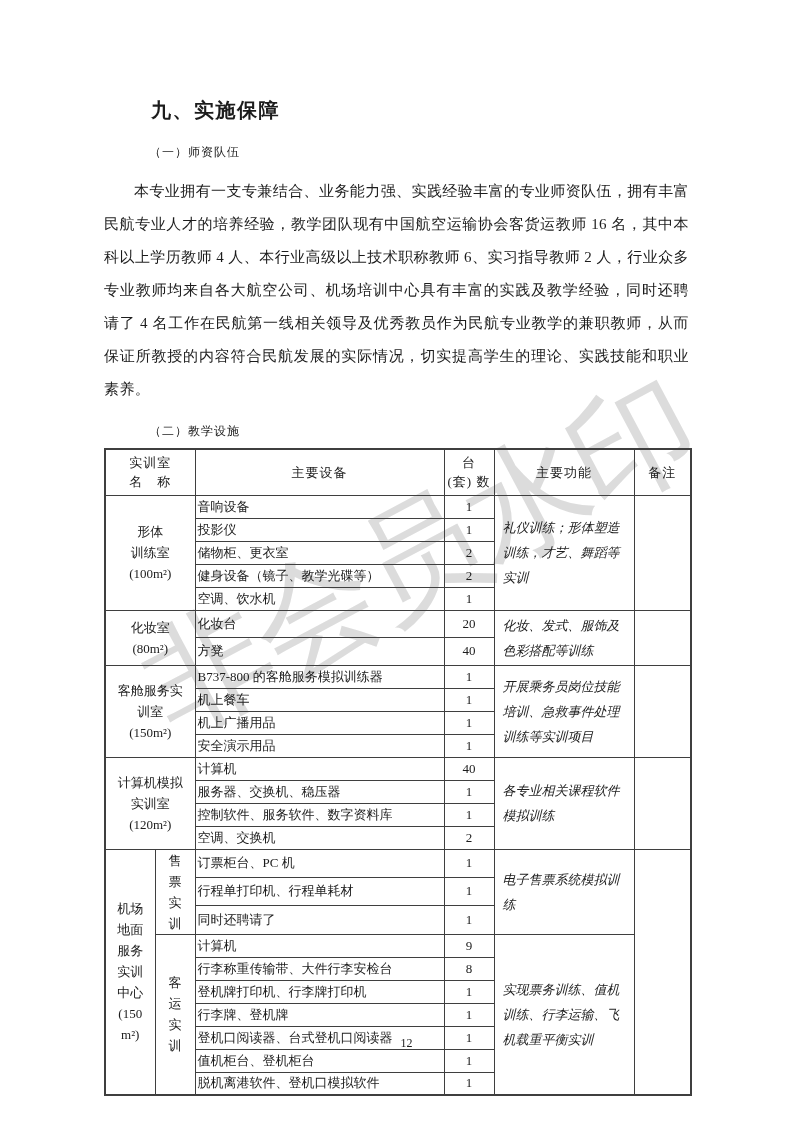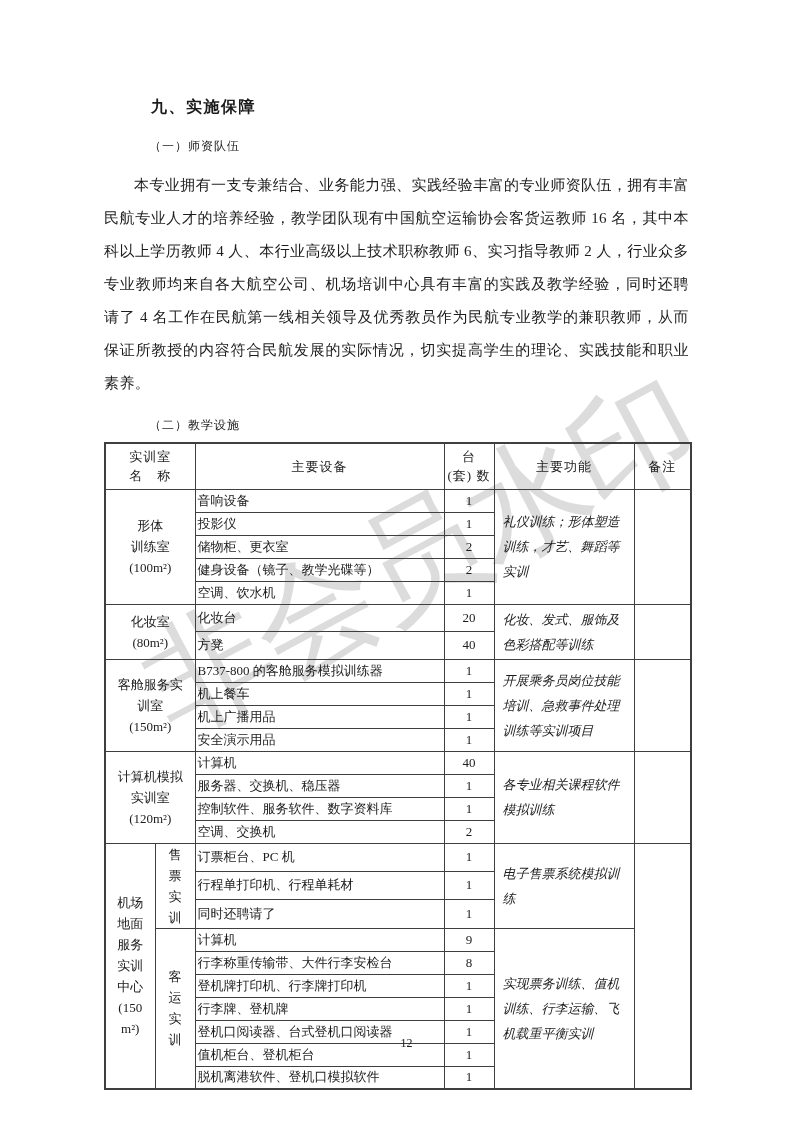--- a/index.html
+++ b/index.html
@@ -26,21 +26,21 @@
     z-index: 0;
   }
   .content {
     position: relative;
     z-index: 1;
     padding: 97px 104px 0 104px;
   }
   .doc-heading {
     font-family: "Liberation Sans", "DejaVu Sans", sans-serif;
     font-weight: 700;
-    font-size: 16px;
+    font-size: 20px;
     letter-spacing: 1.5px;
     margin-left: 47px;
   }
   .sub-heading {
     font-size: 12px;
     letter-spacing: 1px;
     margin: 20px 0 0 45px;
   }
   .body-paragraph {
     margin-top: 14px;

